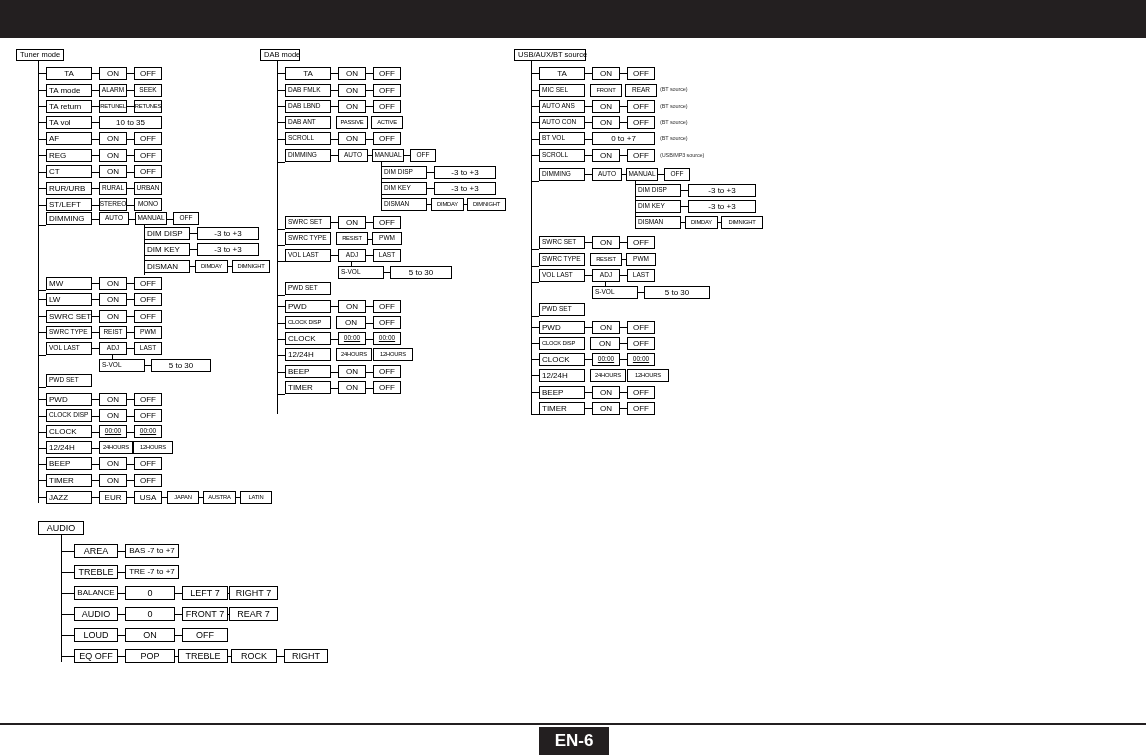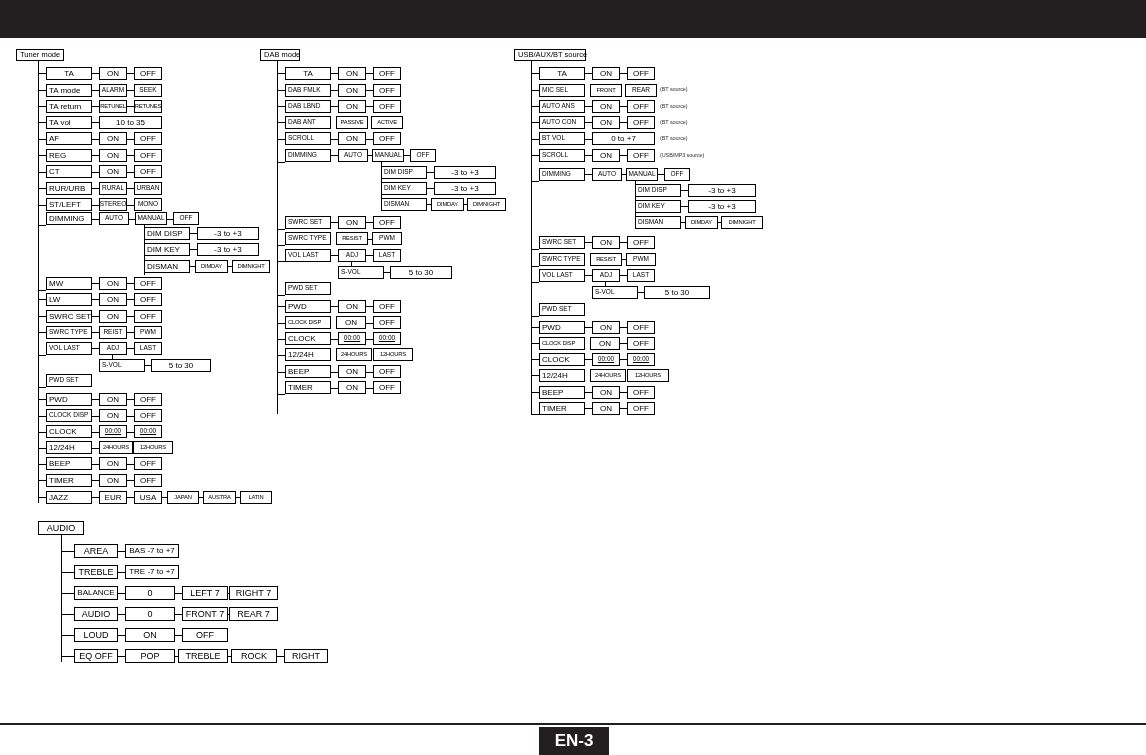--- a/index.html
+++ b/index.html
@@ -598,15 +598,15 @@
   <div class="hline" style="left:118px; top:656px; width:7px;"></div>
   <div class="node" style="left:125px; top:649px; width:50px; height:14px; font-size:9px;">POP</div>
   <div class="hline" style="left:175px; top:656px; width:3px;"></div>
   <div class="node" style="left:178px; top:649px; width:50px; height:14px; font-size:9px;">TREBLE</div>
   <div class="hline" style="left:228px; top:656px; width:3px;"></div>
   <div class="node" style="left:231px; top:649px; width:46px; height:14px; font-size:9px;">ROCK</div>
   <div class="hline" style="left:277px; top:656px; width:7px;"></div>
   <div class="node" style="left:284px; top:649px; width:44px; height:14px; font-size:9px;">RIGHT</div>
 
   <div class="footer-rule"></div>
-  <div class="footer-page">EN-3</div>
+  <div class="footer-page">EN-6</div>
 
 </div>
 
 </body></html>

